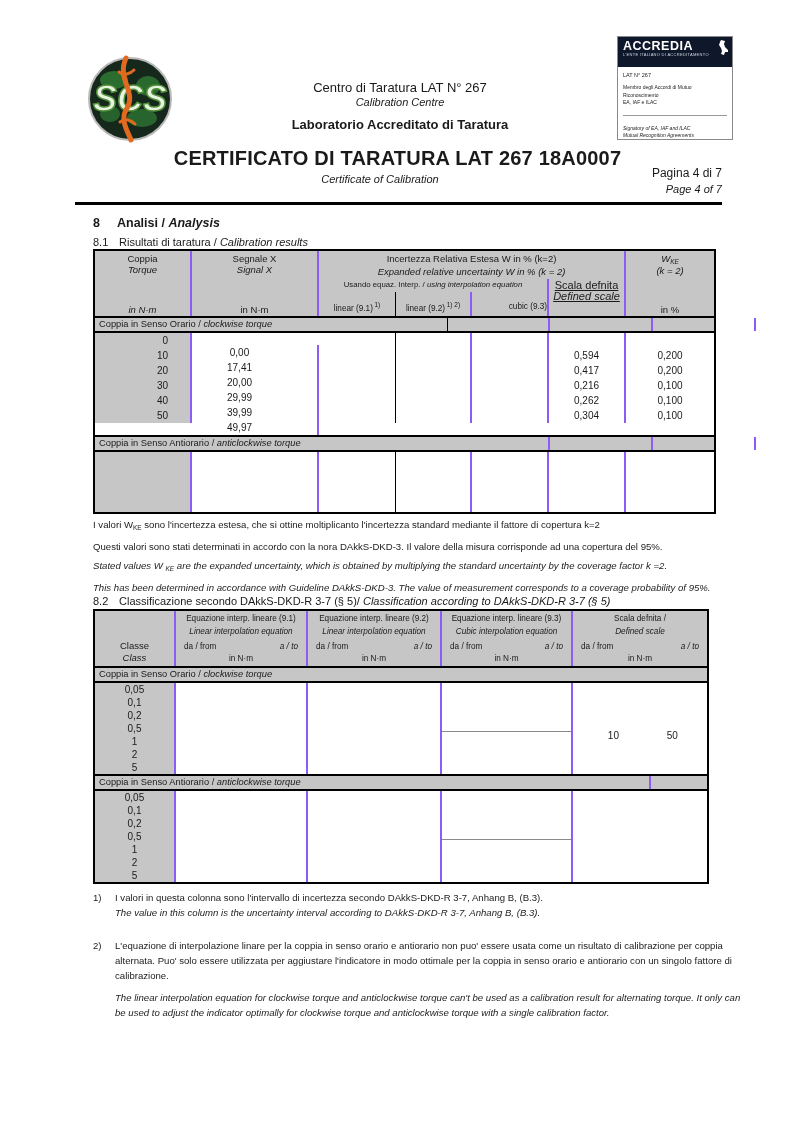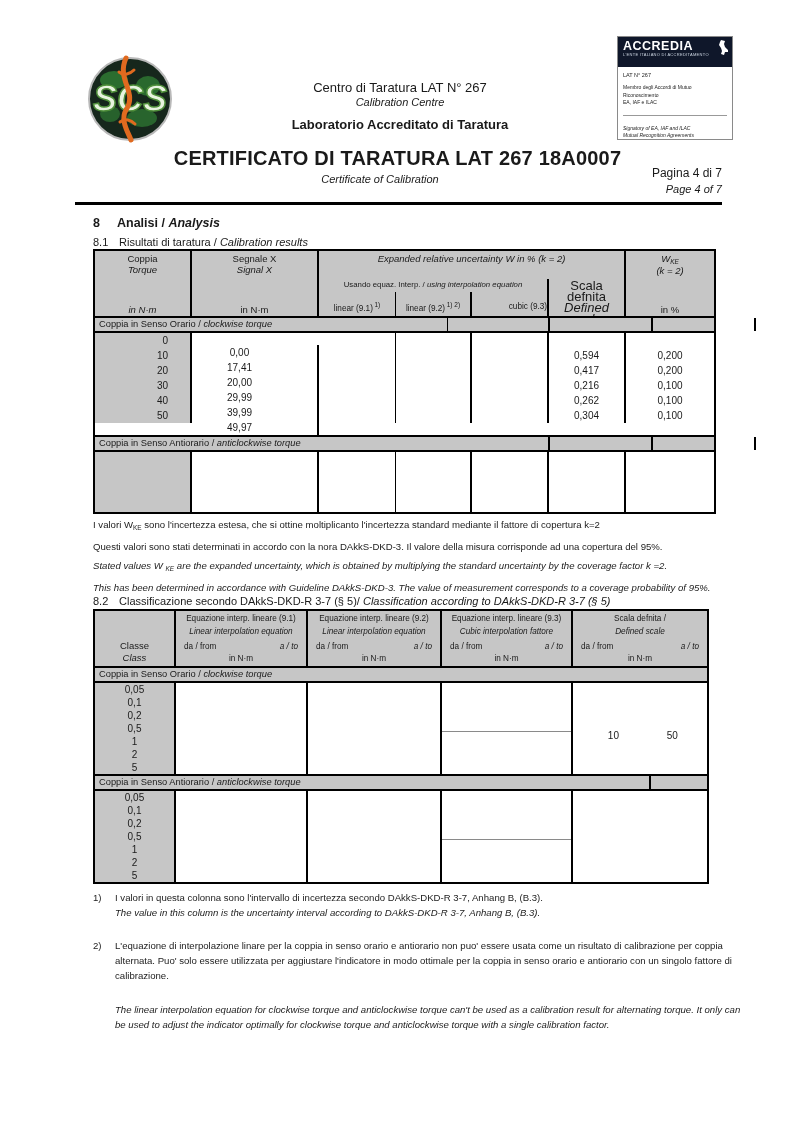--- a/index.html
+++ b/index.html
@@ -36,33 +36,33 @@
   .s81{left:93px;top:236px;font-size:11px;}
   .s81 .num,.s82 .num{display:inline-block;width:26px;}
   .s82{left:93px;top:595px;font-size:11px;}
 
   
   .tbl{border:2px solid #000;background:#fff;box-sizing:content-box;}
   .grid81{display:grid;grid-template-columns:97px 127px 77px 76px 77px 77px 88px;}
   .grid82{display:grid;grid-template-columns:81px 132px 134px 131px 134px;}
   .gray{background:#c6c6c6;}
   .br1{border-right:1px solid #000;}
-  .br2{border-right:2px solid #000000;}
+  .br2{border-right:2px solid #8b5cf6;}
   .bb2{border-bottom:2px solid #000;}
   .cell{box-sizing:border-box;overflow:hidden;}
 
   
   .t81{left:93px;top:249px;width:619px;}
   .t81-header{grid-template-rows:28px 13px 24px;background:#c6c6c6;}
   .hc{font-size:9.5px;text-align:center;}
   .h-c1{grid-area:1/1/4/2;display:flex;flex-direction:column;justify-content:space-between;padding:2px 0 1px;}
   .h-c2{grid-area:1/2/4/3;display:flex;flex-direction:column;justify-content:space-between;padding:2px 0 1px;}
   .h-inc{grid-area:1/3/2/7;padding-top:1px;line-height:13px;}
   .h-us{grid-area:2/3/3/6;font-size:7.8px;line-height:12px;}
-  .h-sc{grid-area:2/6/4/7;font-size:13px;line-height:11px;padding-top:1px;}
+  .h-sc{grid-area:2/6/4/7;font-size:11px;line-height:11px;padding-top:1px;text-decoration:underline;}
   .h-l1{grid-area:3/3/4/4;font-size:8.2px;display:flex;align-items:flex-end;justify-content:center;padding-bottom:3px;}
   .h-l2{grid-area:3/4/4/5;font-size:8.2px;display:flex;align-items:flex-end;justify-content:center;padding-bottom:3px;}
   .h-cu{grid-area:3/5/4/6;font-size:8.2px;display:flex;align-items:flex-end;justify-content:flex-end;padding-bottom:5px;}
   .h-wk{grid-area:1/7/4/8;display:flex;flex-direction:column;justify-content:space-between;padding:2px 0 1px;font-size:9.5px;}
   .band{height:13px;background:#c6c6c6;font-size:9.3px;line-height:13px;gap:26px;}
   .band .txt{padding-left:4px;white-space:nowrap;}
   .t81-data>div{height:90px;}
   .ln{height:15px;line-height:15px;font-size:10px;}
   .d-c1{text-align:right;padding-right:22px;}
   .d-c2{text-align:center;padding-right:30px;margin-top:12px;}
@@ -169,20 +169,21 @@
         <div class="it">in N·m</div>
       </div>
       <div class="cell hc h-c2 br2">
         <div>
             <div>Segnale X</div>
             <div class="it">Signal X</div>
           </div>
         <div>in N·m</div>
       </div>
       <div class="cell hc h-inc br2">
+        <div>Incertezza Relativa Estesa W in % (k=2)</div>
         <div class="it">Expanded relative uncertainty W in %  (k = 2)</div>
       </div>
       <div class="cell hc h-us br2">
         <span>Usando equaz. Interp. /</span> <span class="it">using interpolation equation</span>
       </div>
       <div class="cell hc h-sc br2">
         <div>Scala defnita</div>
         <div class="it">Defined scale</div>
       </div>
       <div class="cell hc h-l1 br1">
@@ -284,21 +285,21 @@
       <div class="cell g-top br2" style="grid-area:1/2/2/3">
         <div>Equazione interp. lineare (9.1)</div>
           <div class="it">Linear interpolation equation</div>
       </div>
       <div class="cell g-top br2" style="grid-area:1/3/2/4">
         <div>Equazione interp. lineare (9.2)</div>
           <div class="it">Linear interpolation equation</div>
       </div>
       <div class="cell g-top br2" style="grid-area:1/4/2/5">
         <div>Equazione interp. lineare (9.3)</div>
-          <div class="it">Cubic interpolation fattore</div>
+          <div class="it">Cubic interpolation equation</div>
       </div>
       <div class="cell g-top" style="grid-area:1/5/2/6">
         <div>Scala defnita /</div>
           <div class="it">Defined scale</div>
       </div>
       <div class="cell g-da br2" style="grid-area:2/2/3/3">
           <span>da / from</span>
           <span class="it">a / to</span>
         </div>
       <div class="cell g-da br2" style="grid-area:2/3/3/4">
@@ -375,18 +376,18 @@
         <div>I valori in questa colonna sono l'intervallo di incertezza secondo DAkkS-DKD-R 3-7, Anhang B, (B.3).</div>
         <div class="en">The value in this column is the uncertainty interval according to DAkkS-DKD-R 3-7, Anhang B, (B.3).</div>
       </div>
     </div>
   </div>
   <div class="abs fn fn2">
     <div class="fnrow">
       <div class="fnnum">2)</div>
       <div class="fnbody">
         <div>L'equazione di interpolazione linare per la coppia in senso orario e antiorario non puo' essere usata come un risultato di calibrazione per coppia alternata. Puo' solo essere utilizzata per aggiustare l'indicatore in modo ottimale per la coppia in senso orario e antiorario con un singolo fattore di calibrazione.</div>
-        <div class="en" style="margin-top:19px">The linear interpolation equation for clockwise torque and anticlockwise torque can't be used as a calibration result for alternating torque. It only can be used to adjust the indicator optimally for clockwise torque and anticlockwise torque with a single calibration factor.</div>
+        <div class="en" style="margin-top:7px">The linear interpolation equation for clockwise torque and anticlockwise torque can't be used as a calibration result for alternating torque. It only can be used to adjust the indicator optimally for clockwise torque and anticlockwise torque with a single calibration factor.</div>
       </div>
     </div>
   </div>
 
 </div>
 
 </body></html>

